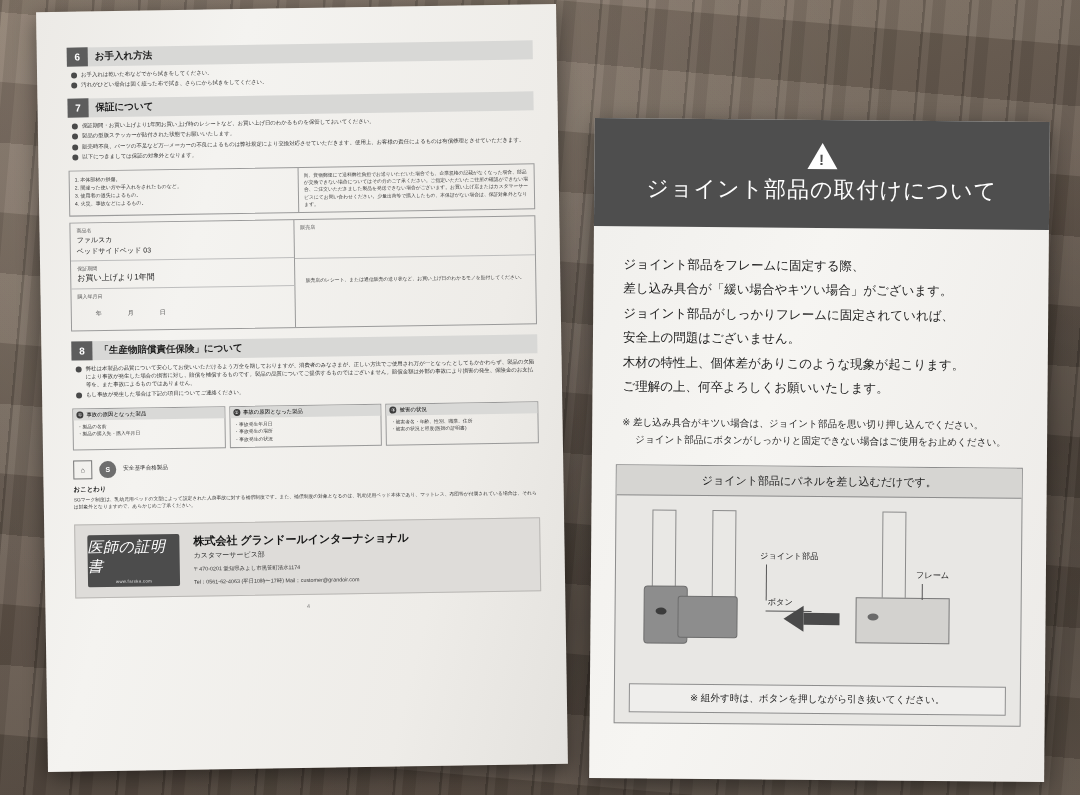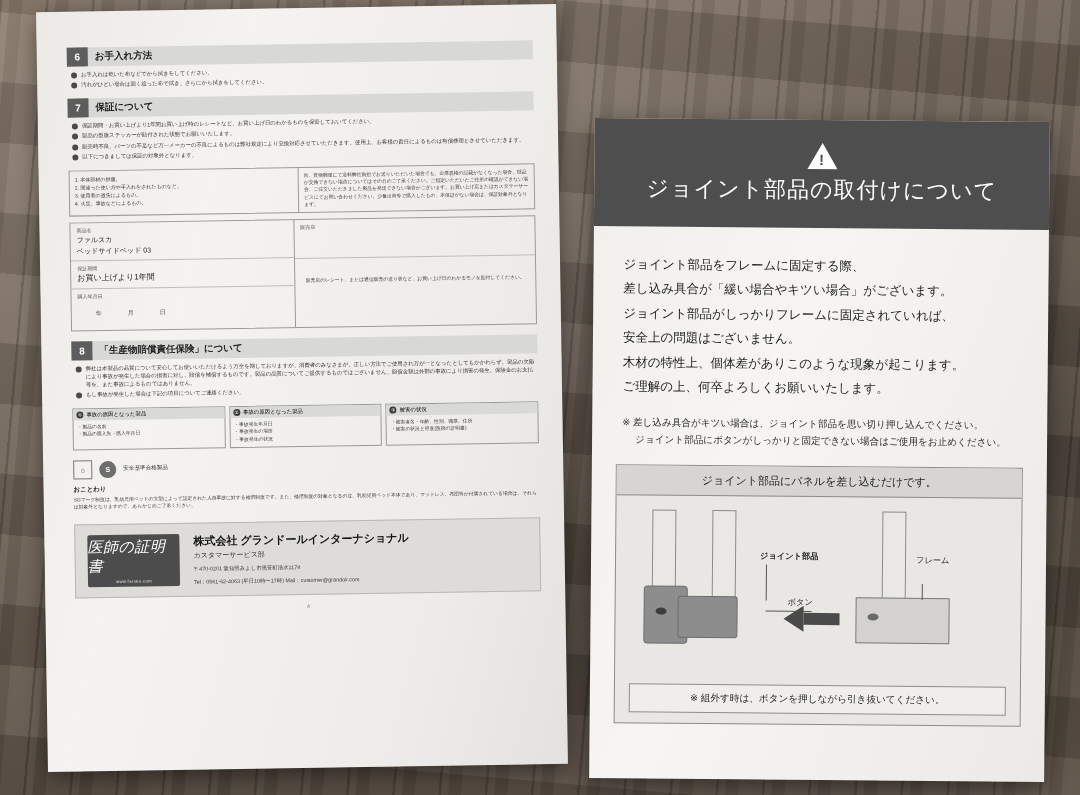--- a/index.html
+++ b/index.html
@@ -327,31 +327,31 @@
   <div class="fig">
     <div class="fig-h">ジョイント部品にパネルを差し込むだけです。</div>
     <div class="fig-canvas">
 
       <div class="post" style="left:36px;top:14px;width:22px;height:76px;"></div>
       <div class="post" style="left:96px;top:14px;width:22px;height:86px;"></div>
       <div class="joint" style="left:28px;top:90px;width:42px;height:56px;border-radius:4px;"></div>
       <div class="joint" style="left:62px;top:100px;width:58px;height:40px;border-radius:3px;"></div>
       <div class="btn-dot" style="left:40px;top:112px;"></div>
 
-      <div class="lbl" style="left:144px;top:54px;font-weight:bold;">ジョイント部品</div>
+      <div class="lbl" style="left:144px;top:54px;">ジョイント部品</div>
       <div class="lead" style="left:150px;top:68px;width:1px;height:36px;"></div>
 
-      <div class="lbl" style="left:152px;top:100px;margin-left:20px;">ボタン</div>
+      <div class="lbl" style="left:152px;top:100px;">ボタン</div>
       <div class="lead" style="left:150px;top:114px;width:46px;height:1px;"></div>
 
       <div class="arrow-tail" style="left:188px;top:116px;width:36px;"></div>
       <div class="arrow" style="left:168px;top:109px;"></div>
 
       <div class="post" style="left:266px;top:14px;width:22px;height:86px;"></div>
       <div class="frame" style="left:240px;top:100px;width:92px;height:44px;"></div>
       <div class="btn-dot" style="left:252px;top:116px;background:#6a6a6a;"></div>
 
-      <div class="lbl" style="left:300px;top:57px;">フレーム</div>
+      <div class="lbl" style="left:300px;top:72px;">フレーム</div>
       <div class="lead" style="left:306px;top:86px;width:1px;height:16px;"></div>
     </div>
     <div class="fig-foot">※ 組外す時は、ボタンを押しながら引き抜いてください。</div>
   </div>
 </div>
 
 </body></html>

